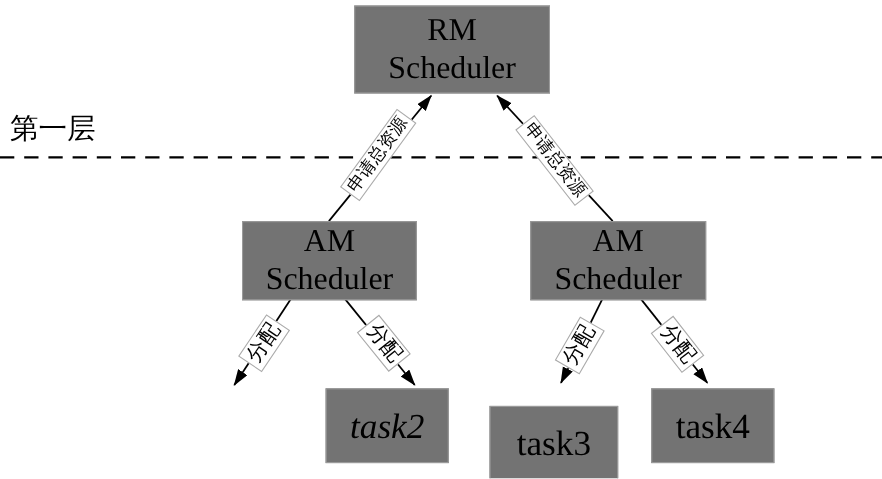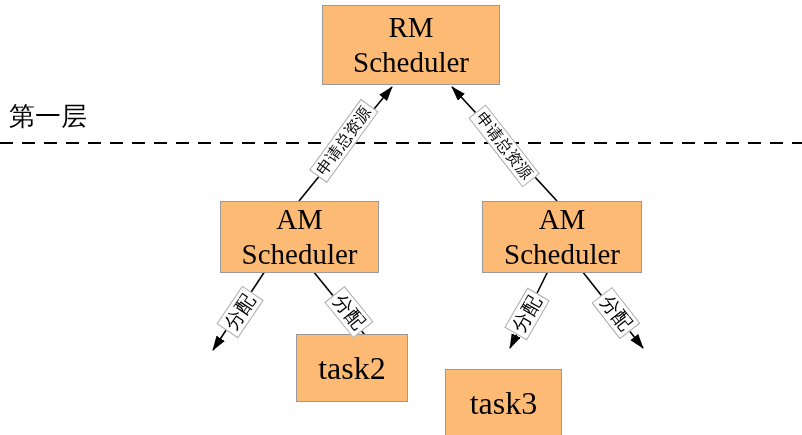--- a/index.html
+++ b/index.html
@@ -2,21 +2,21 @@
 <html><head>
 <meta charset="utf-8">
 <style>
   html,body{margin:0;padding:0;background:#fff;}
   .canvas{
     position:relative;width:802px;height:435px;background:#ffffff;
     font-family:"Liberation Serif","DejaVu Serif",serif;color:#000;overflow:hidden;
   }
   .wires{position:absolute;left:0;top:0;}
   .node{
-    position:absolute;background:#fdba74;border:1px solid #9a9a9a;
+    position:absolute;background:#737373;border:1px solid #9a9a9a;
     display:flex;flex-direction:column;align-items:center;justify-content:center;
     text-align:center;
   }
   .sched{font-size:29px;line-height:1.22;}
   .task{font-size:32px;line-height:1;}
   .layer-label{position:absolute;font-size:26px;line-height:1.1;}
   .elabel{
     position:absolute;background:#ffffff;border:1px solid #ababab;
     white-space:nowrap;padding:1px 3px;line-height:1.15;
     transform:translate(-50%,-50%) rotate(var(--r));
@@ -57,25 +57,28 @@
   <div class="node sched" style="left:220px;top:201px;width:157px;height:70px;">
     <div>AM</div>
     <div>Scheduler</div>
   </div>
 
   <div class="node sched" style="left:482px;top:201px;width:158px;height:70px;">
     <div>AM</div>
     <div>Scheduler</div>
   </div>
 
-  <div class="node task" style="left:296px;top:334px;width:110px;height:66px;">
+  <div class="node task" style="left:296px;top:353px;width:110px;height:66px;font-style:italic;">
     <span>task2</span>
   </div>
   <div class="node task" style="left:445px;top:369px;width:115px;height:66px;text-align:right;">
     <span>task3</span>
+  </div>
+  <div class="node task" style="left:592px;top:353px;width:110px;height:66px;">
+    <span>task4</span>
   </div>
 
   <div class="elabel req" style="left:344px;top:141px;--r:-54deg;">申请总资源</div>
   <div class="elabel req" style="left:504px;top:146px;--r:52deg;">申请总资源</div>
 
   <div class="elabel alloc" style="left:240px;top:312px;--r:-56deg;">分配</div>
   <div class="elabel alloc" style="left:349px;top:312px;--r:51deg;">分配</div>
   <div class="elabel alloc" style="left:527px;top:314px;--r:-60deg;">分配</div>
   <div class="elabel alloc" style="left:616px;top:313px;--r:52deg;">分配</div>
 

